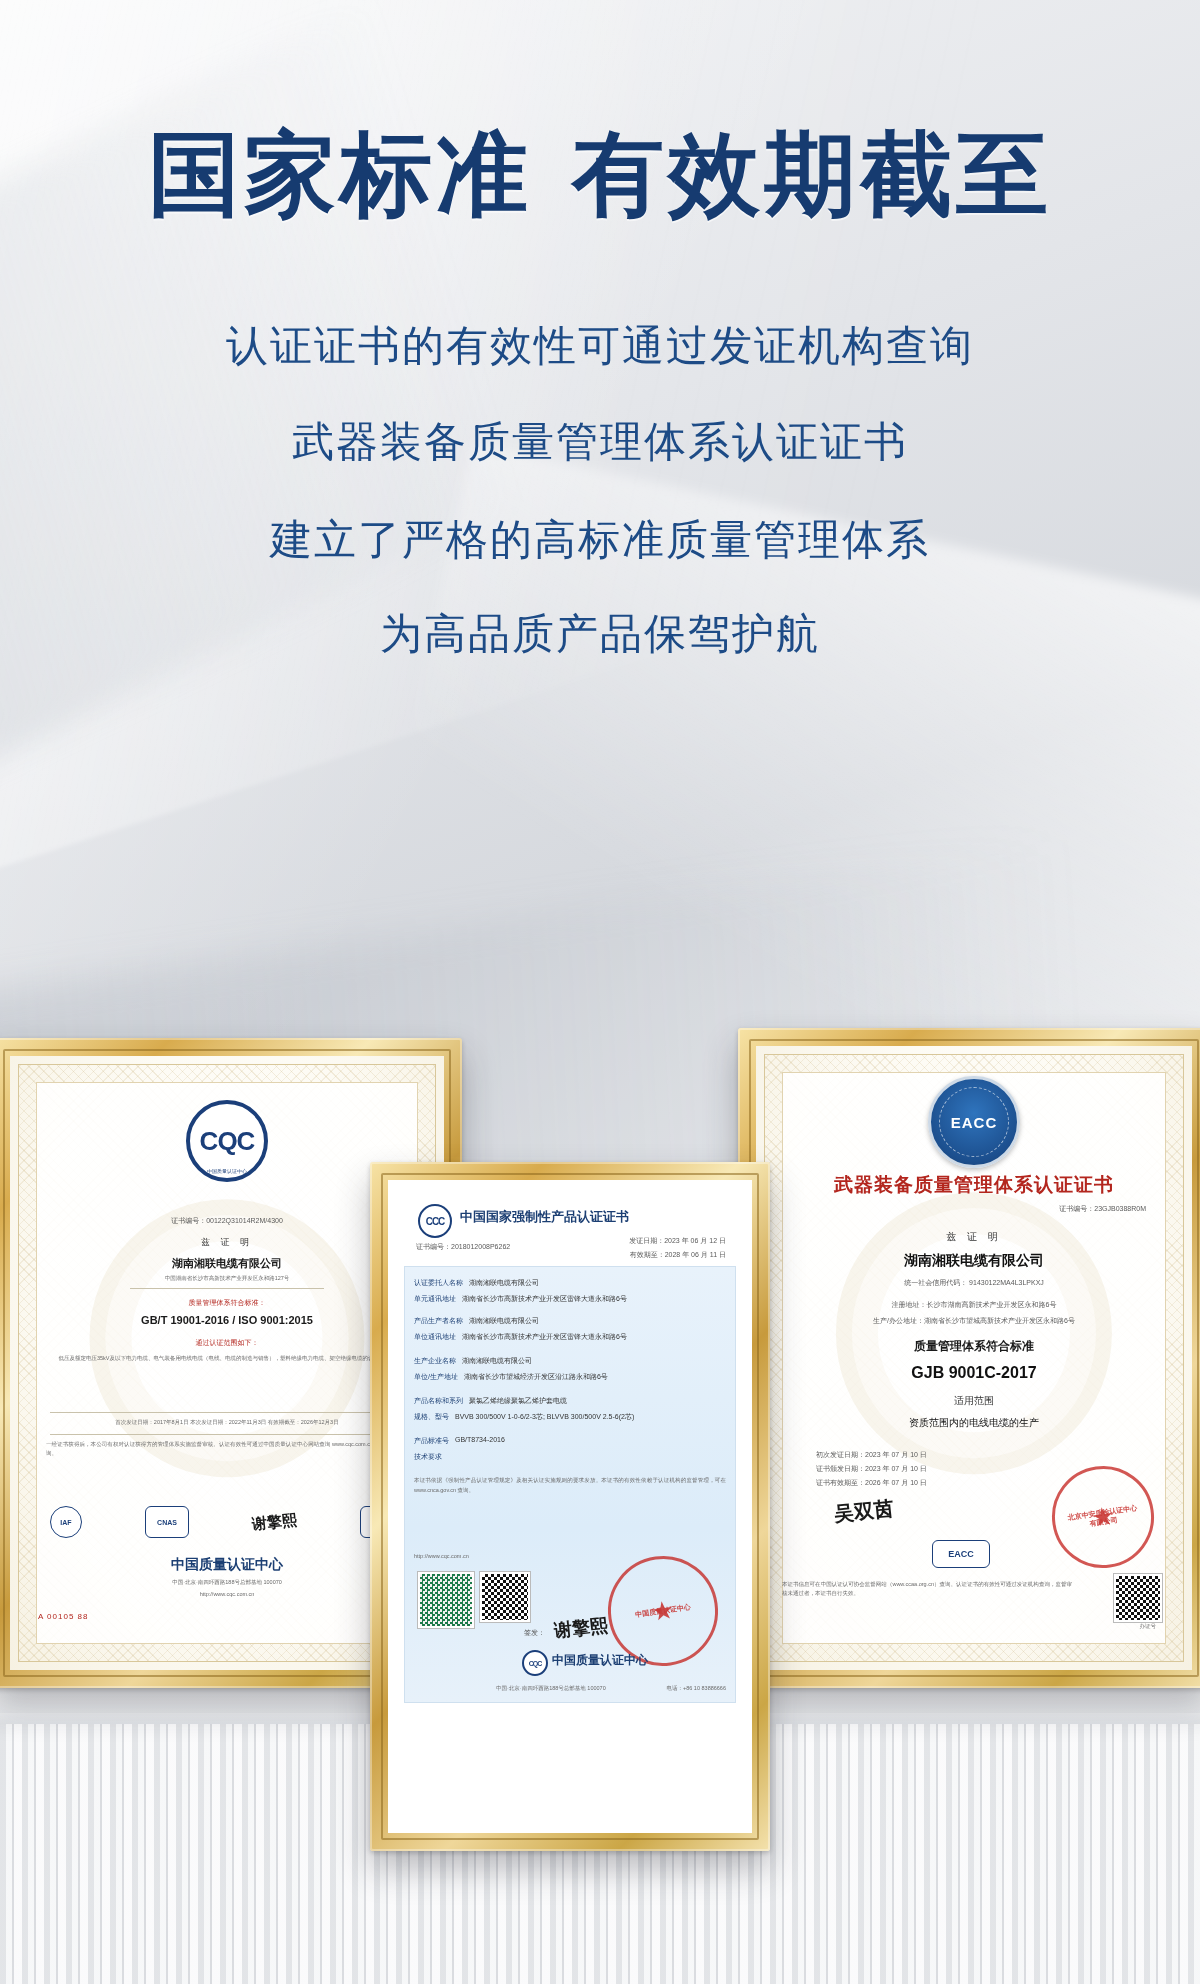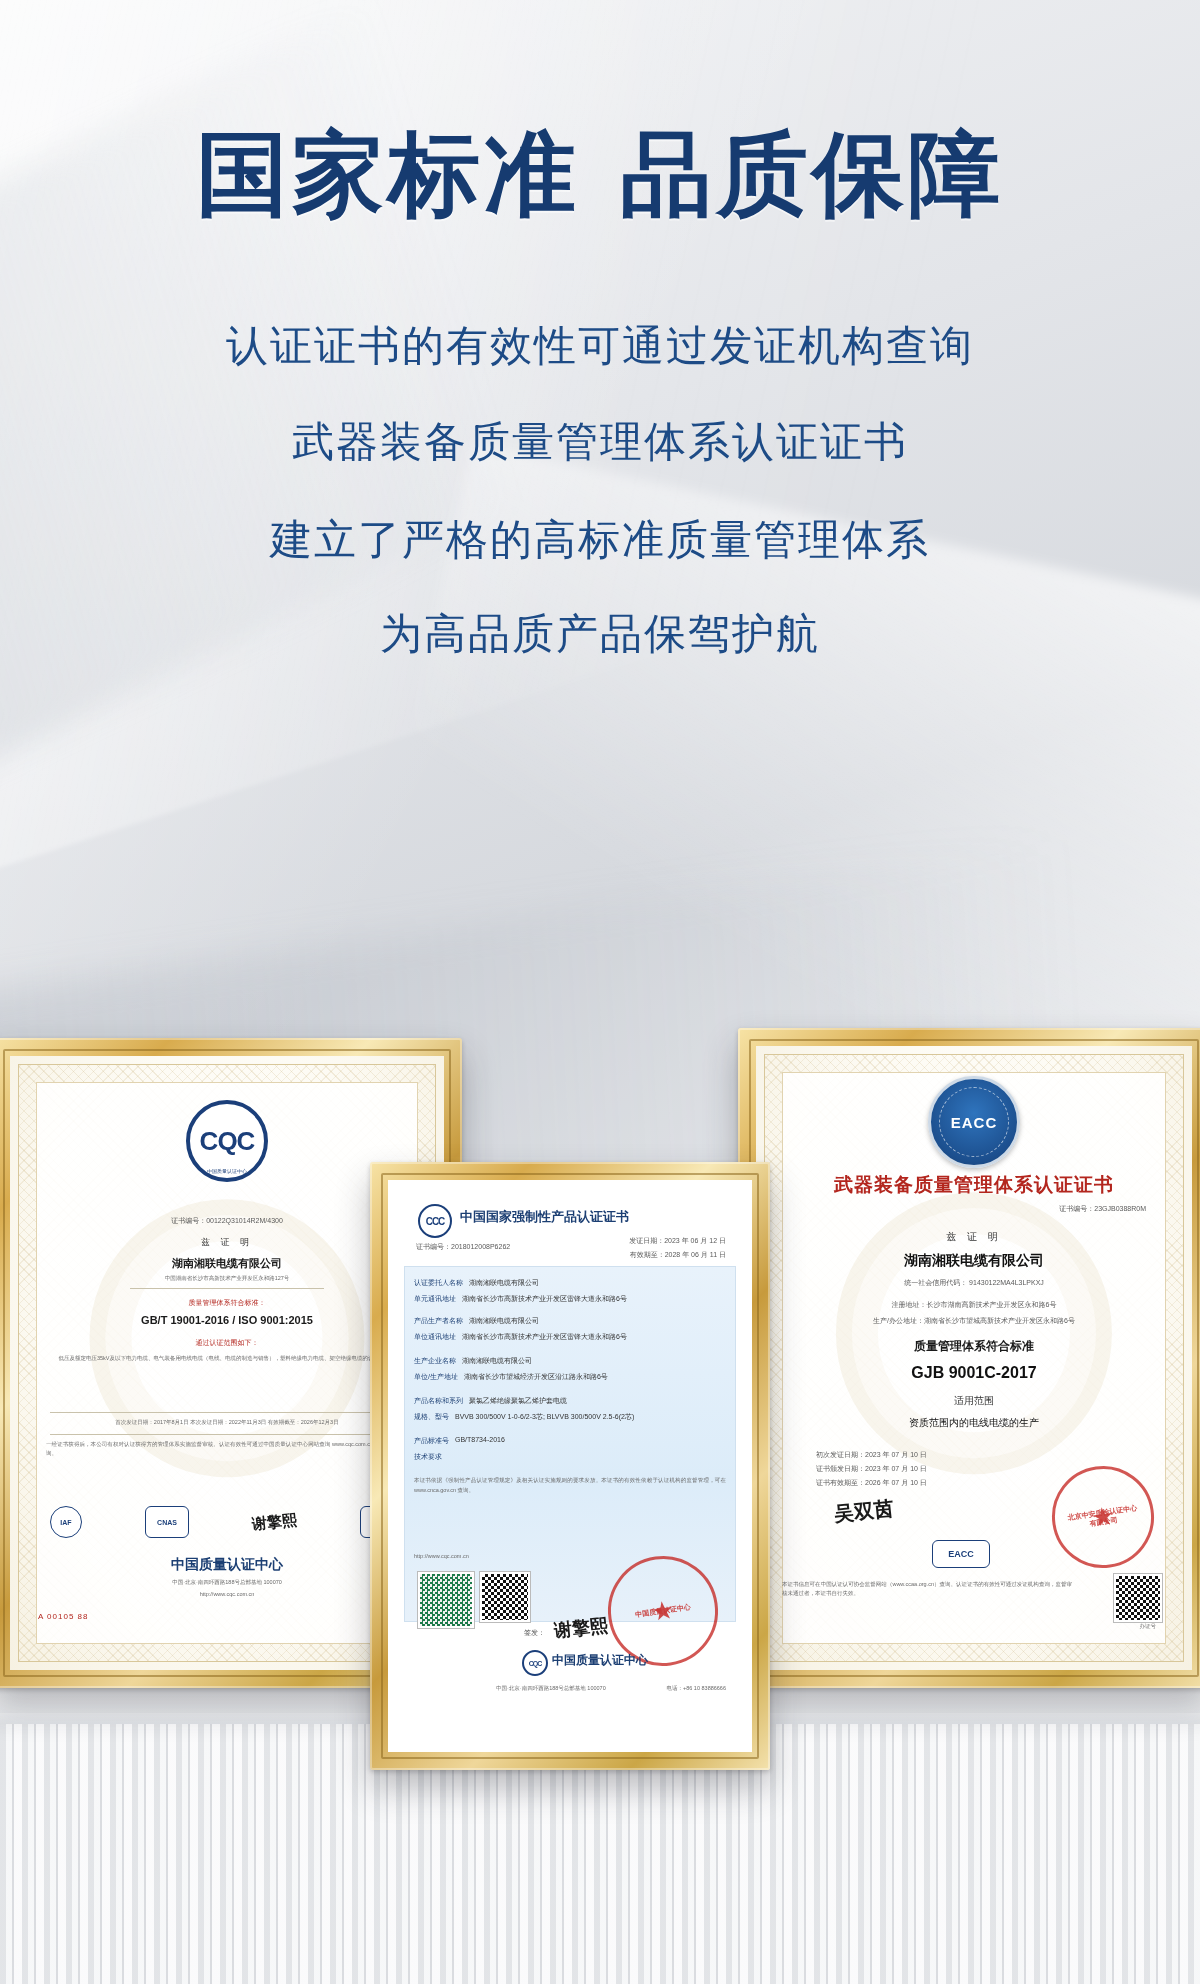--- a/index.html
+++ b/index.html
@@ -371,21 +371,21 @@
 <body>
 
 <div class="page">
 
   <div class="bg-band band-a"></div>
   <div class="bg-band band-b"></div>
   <div class="bg-band band-c"></div>
   <div class="bg-band band-d"></div>
 
   <div class="headline">
-    <span>国家标准</span><span class="gap"></span><span>品质保障</span>
+    <span>国家标准</span><span class="gap"></span><span>有效期截至</span>
   </div>
 
   <div class="subline sub1">认证证书的有效性可通过发证机构查询</div>
   <div class="subline sub2">武器装备质量管理体系认证证书</div>
   <div class="subline sub4">为高品质产品保驾护航</div>
   <div class="subline sub3">建立了严格的高标准质量管理体系</div>
 
   <div class="pedestal">
     <div class="step"></div>
     <div class="flutes-top-shade"></div>
@@ -501,21 +501,21 @@
         <div class="mini-logo wide" style="position:absolute; left:176px; top:494px; width:56px; height:26px; font-size:9px;">EACC</div>
 
         <div class="c-text xtiny" style="left:26px; right:120px; top:534px; text-align:justify; line-height:1.7;">本证书信息可在中国认证认可协会监督网站（www.ccaa.org.cn）查询。认证证书的有效性可通过发证机构查询，监督审核未通过者，本证书自行失效。</div>
 
         <div class="qr" style="right:30px; top:528px; width:44px; height:44px;"></div>
         <div class="c-text xtiny" style="right:36px; top:576px;">办证号</div>
       </div>
     </div>
   </div>
 
-  <div class="cert" style="left:370px; top:1162px; width:400px; height:608px;">
+  <div class="cert" style="left:370px; top:1162px; width:400px; height:689px;">
     <div class="frame">
       <div class="mat">
         <div class="paper-blue"></div>
 
         <div class="ccc-badge" style="left:30px; top:24px;">
           <span>CCC</span>
         </div>
         <div class="c-text navy" style="left:72px; top:28px; font-size:13px; font-weight:bold;">中国国家强制性产品认证证书</div>
 
         <div class="paper-blue-field"></div>

